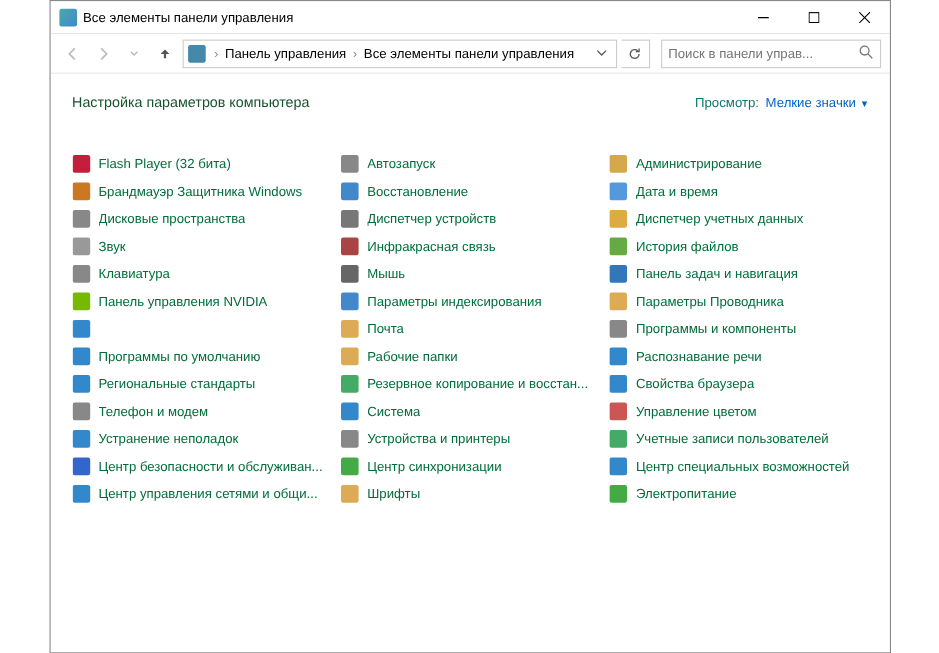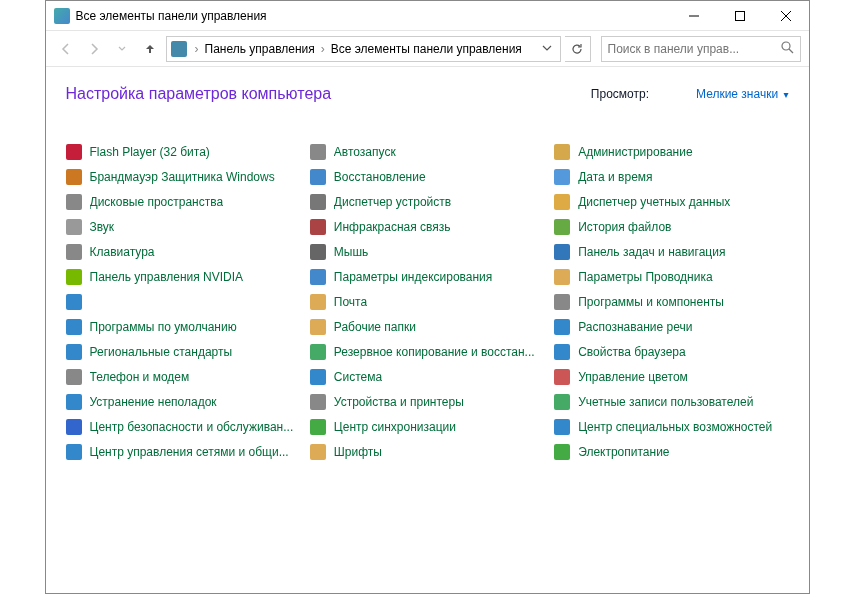--- a/index.html
+++ b/index.html
@@ -17,23 +17,23 @@
 .addressbar .cp-icon { width: 16px; height: 16px; margin-right: 4px; background: #48a; border-radius: 2px; }
 .crumb { color: #000; padding: 0 2px; }
 .crumb-sep { color: #888; padding: 0 4px; }
 .addr-dd { margin-left: auto; color: #555; padding: 0 4px; cursor: pointer; }
 .refresh-btn { width: 26px; height: 26px; border: 1px solid #ccc; border-left: none; display: flex; align-items: center; justify-content: center; cursor: pointer; }
 .searchbox { width: 200px; height: 26px; border: 1px solid #ccc; margin-left: 6px; display: flex; align-items: center; padding: 0 6px; color: #888; }
 .searchbox input { border: none; outline: none; flex: 1; font-size: 12px; background: transparent; }
 .searchbox .search-icon { color: #777; }
 .content { padding: 18px 20px; }
 .header-row { display: flex; align-items: center; margin-bottom: 36px; }
-.page-title { color: #6d28d9; font-size: 16px; font-weight: 400; flex: 1; }
-.view-label { color: #0f172a; margin-right: 6px; }
-.view-value { color: #0066cc; cursor: pointer; margin-left: 41px; }
+.page-title { color: #14532d; font-size: 13px; font-weight: 400; flex: 1; }
+.view-label { color: #0f766e; margin-right: 6px; }
+.view-value { color: #0066cc; cursor: pointer; }
 .view-arrow { color: #0066cc; font-size: 10px; margin-left: 2px; }
 .grid { display: grid; grid-template-columns: repeat(3, 1fr); column-gap: 10px; }
 .grid-item { display: flex; align-items: center; height: 25px; cursor: pointer; overflow: hidden; }
 .grid-item .icon { width: 16px; height: 16px; margin-right: 8px; flex-shrink: 0; }
 .grid-item .label { color: #006d3a; white-space: nowrap; overflow: hidden; text-overflow: ellipsis; font-size: 12px; }
 
 .ic { display: inline-block; width: 16px; height: 16px; border-radius: 2px; }
 </style>
 </head>
 <body>

